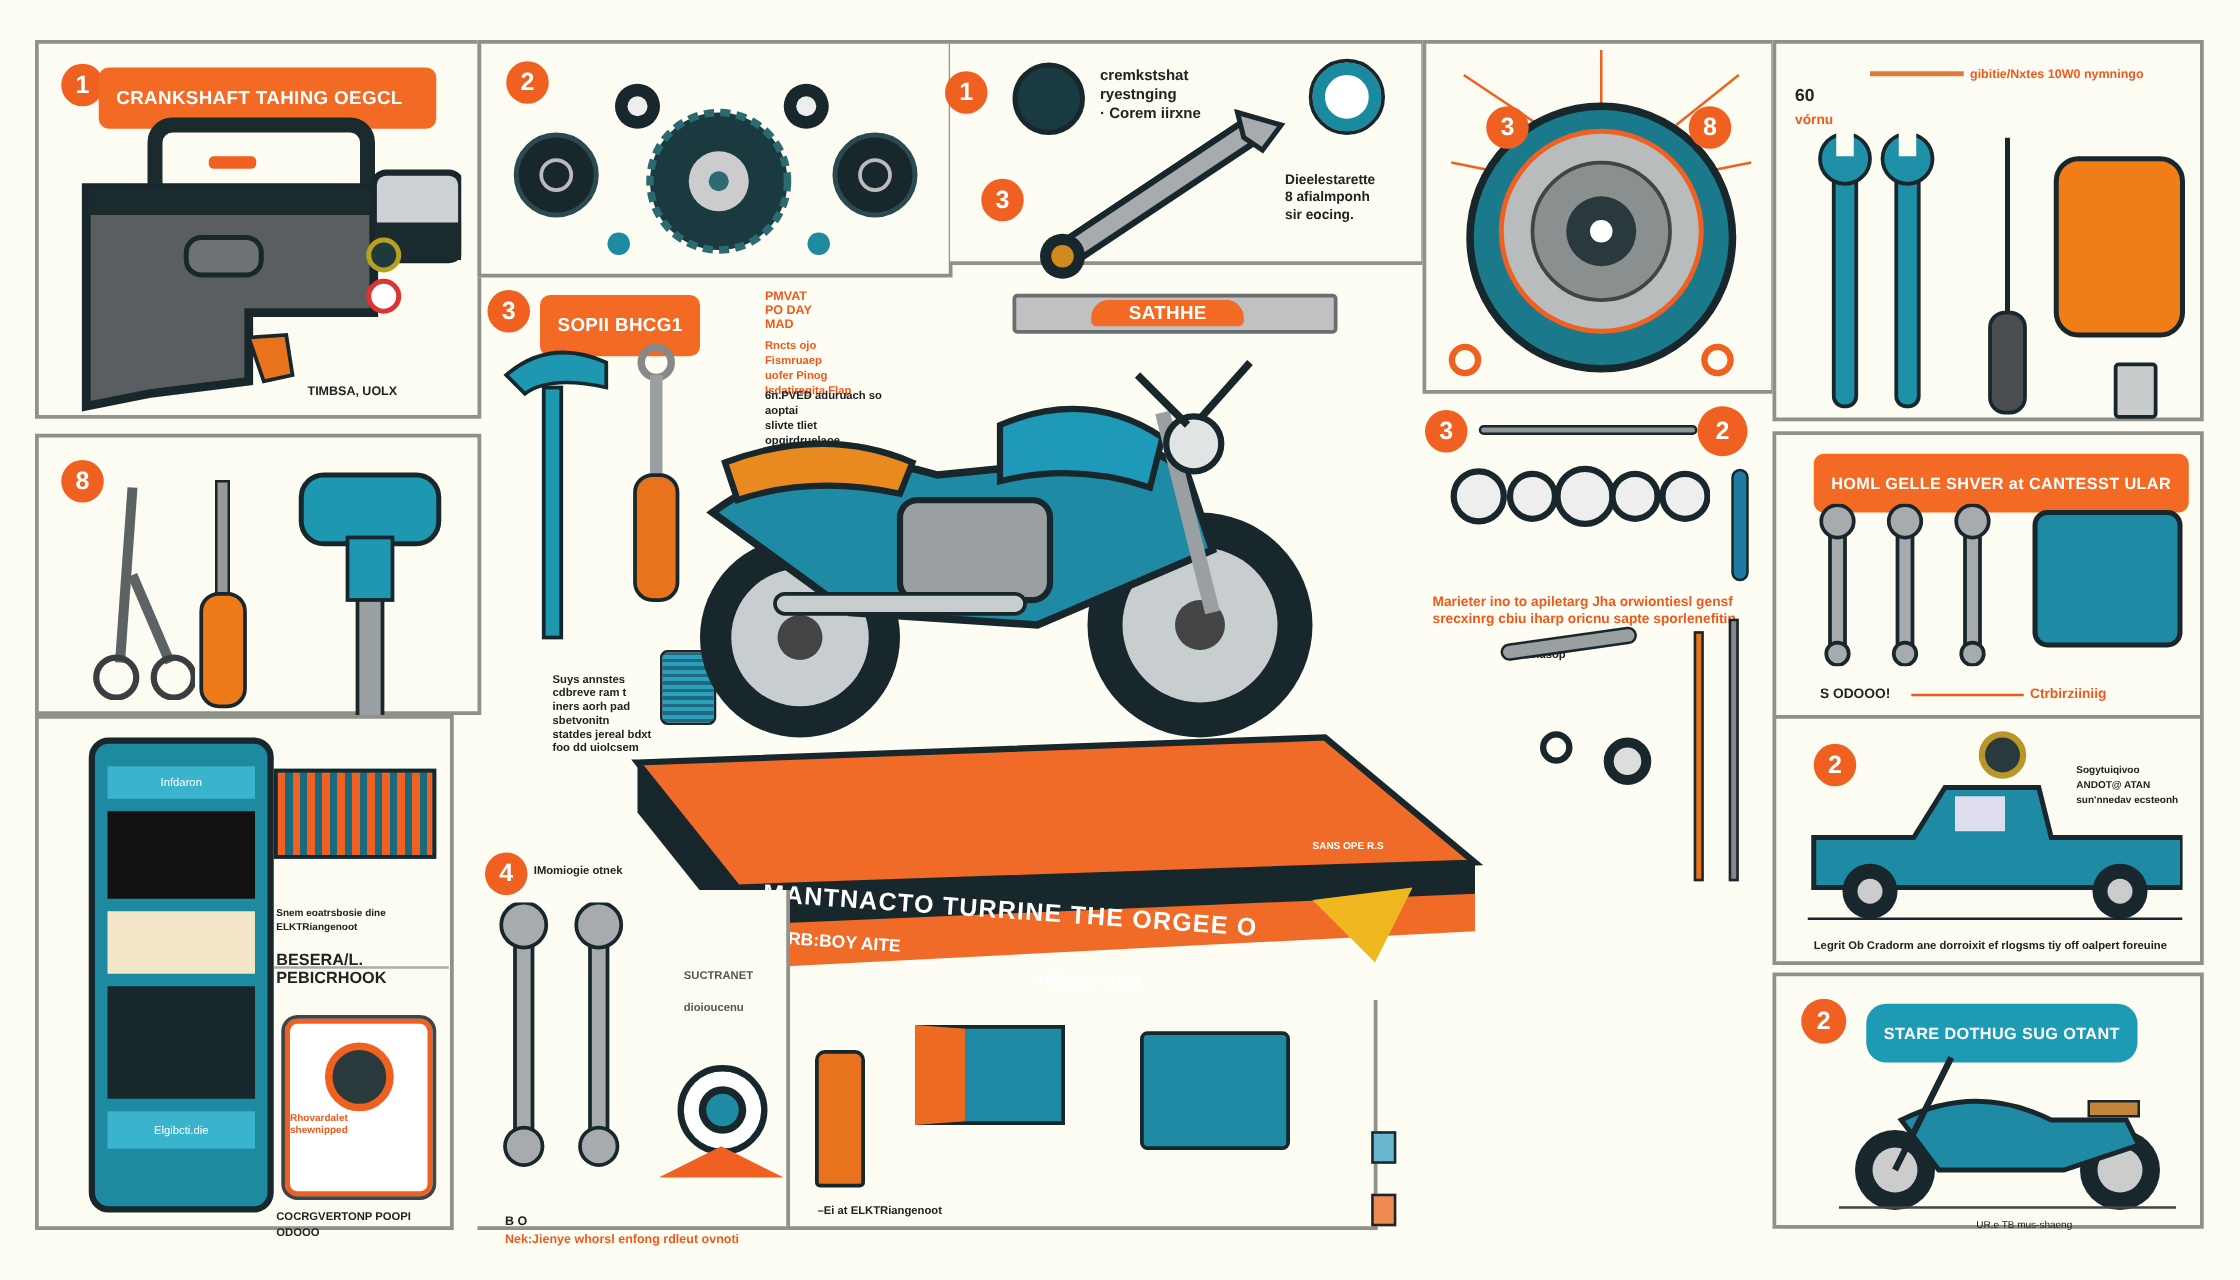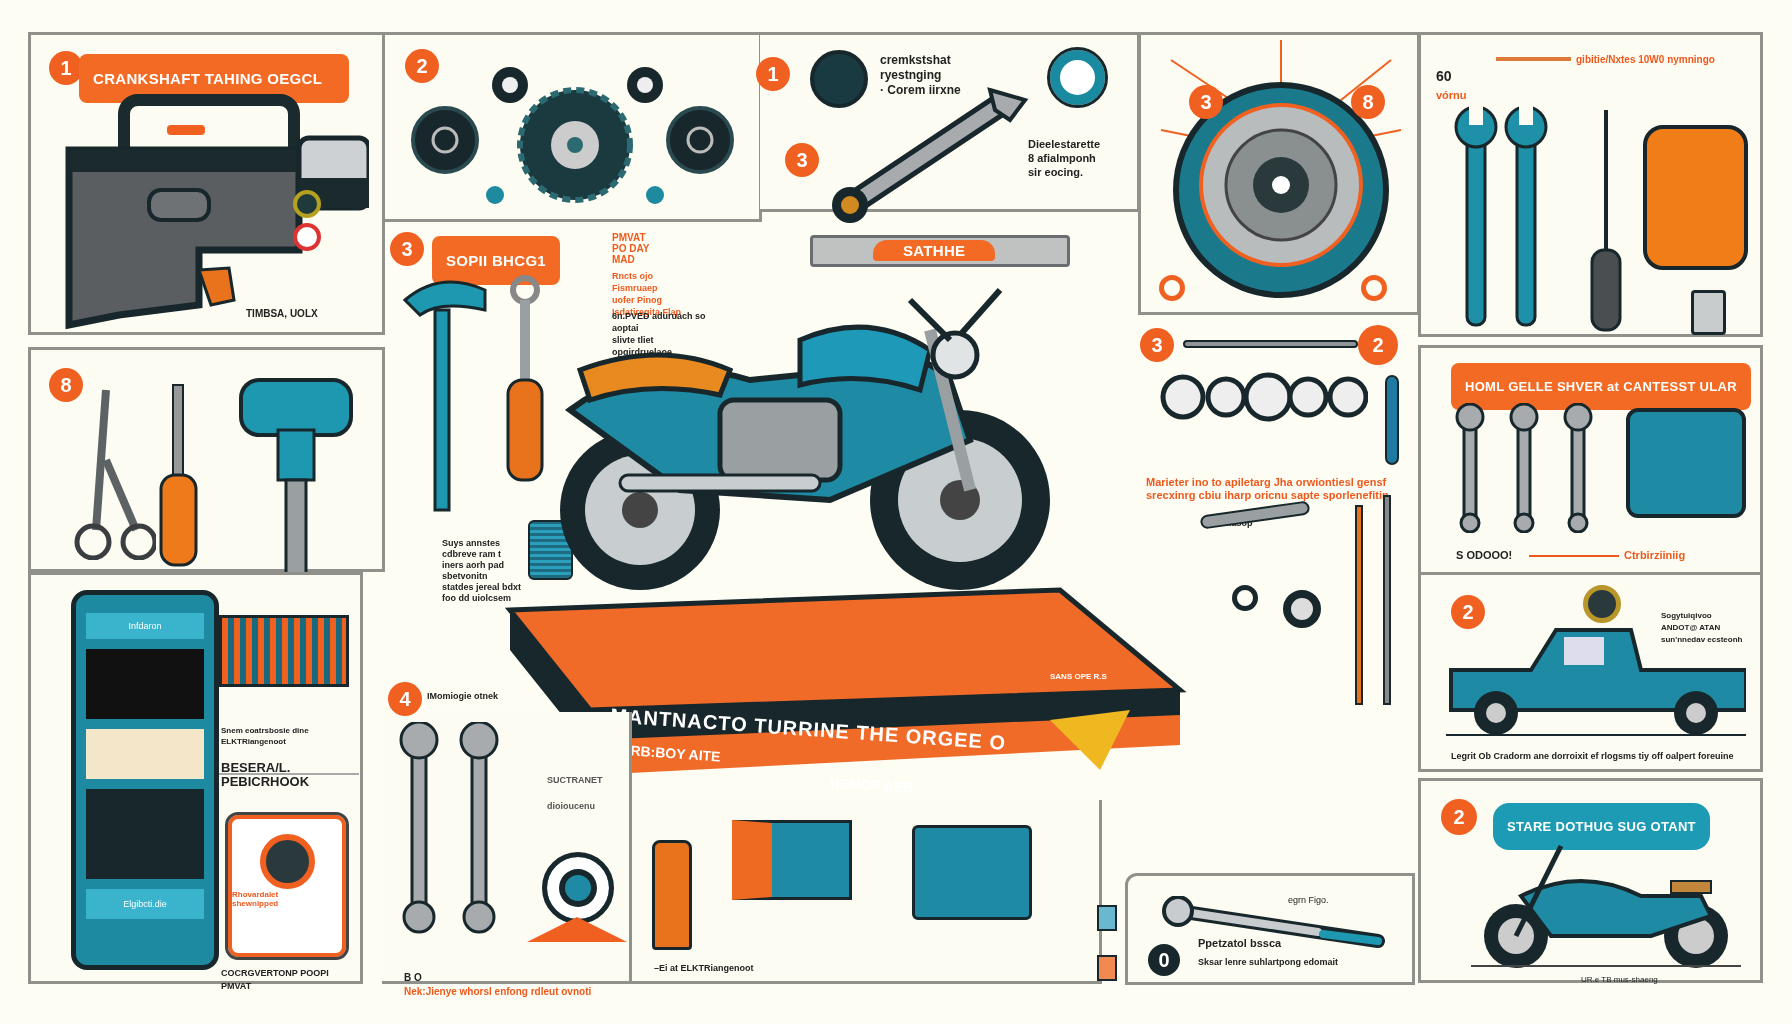--- a/index.html
+++ b/index.html
@@ -153,21 +153,21 @@
     <div class="ill" style="left:188px;top:40px;width:130px;height:72px;background:#1a6a7e;border:3px solid #17272b;background-image:repeating-linear-gradient(90deg,#f06020 0 6px,transparent 6px 12px);"></div>
     <div class="txt sm" style="left:190px;top:150px;font-size:8px;line-height:11px;">Snem eoatrsbosie dine
 ELKTRiangenoot</div>
     <div class="txt" style="left:190px;top:186px;font-size:13px;">BESERA/L. PEBICRHOOK</div>
     <div class="line" style="left:188px;top:198px;width:140px;height:2px;"></div>
     <div class="ill" style="left:197px;top:240px;width:118px;height:142px;border:4px solid #f06020;outline:3px solid #444;border-radius:10px;background:#fff;">
       <div style="margin:15px auto 0;width:55px;height:55px;border-radius:50%;border:6px solid #f06020;background:#2a3a3c;"></div>
       <div style="white-space:pre-line;text-align:left;color:#ee5a1e;font-size:8px;font-weight:bold;margin-top:1px;">Rhovardalet
 shewnipped</div>
     </div>
-    <div class="txt sm" style="left:190px;top:392px;font-size:9px;">COCRGVERTONP POOPI PMVAT</div>
+    <div class="txt sm" style="left:190px;top:392px;font-size:9px;">COCRGVERTONP POOPI ODOOO</div>
   </div>
 
   <div class="panel" style="left:382px;top:222px;width:330px;height:90px;border:none;background:transparent;">
     <div class="badge" style="left:8px;top:10px;">3</div>
     <div class="pill" style="left:50px;top:14px;">SOPII BHCG1</div>
     <div class="txt orange" style="left:230px;top:10px;font-size:10px;line-height:11px;">PMVAT
 PO DAY
 MAD</div>
     <div class="txt orange" style="left:230px;top:48px;font-size:9px;line-height:12px;">Rncts ojo
 Fismruaep
@@ -332,28 +332,16 @@
     </div>
   </div>
 
   <div class="panel" style="left:632px;top:800px;width:470px;height:184px;border-top:none;border-left:none;">
     <div class="ill" style="left:20px;top:40px;width:40px;height:110px;background:#e8731c;border:3px solid #17272b;border-radius:8px 8px 4px 4px;"></div>
     <div class="ill" style="left:100px;top:20px;width:120px;height:80px;background:#1e8aa4;border:3px solid #17272b;border-left:40px solid #ee6a20;"></div>
     <div class="ill" style="left:280px;top:25px;width:120px;height:95px;background:#1e8aa4;border:3px solid #17272b;border-radius:6px;"></div>
     <div class="txt sm" style="left:22px;top:162px;font-size:9px;">–Ei at ELKTRiangenoot</div>
   </div>
 
-  <div class="panel" style="left:1125px;top:873px;width:290px;height:112px;border-radius:12px 0 0 0;">
-    <div class="txt sm" style="left:160px;top:18px;font-size:9px;font-weight:normal;">egrn Figo.</div>
-    <svg class="ill" style="left:30px;top:20px;" width="240" height="60" viewBox="0 0 240 60">
-      <line x1="20" y1="15" x2="220" y2="45" stroke="#17272b" stroke-width="14" stroke-linecap="round"></line>
-      <line x1="20" y1="15" x2="160" y2="36" stroke="#c8ccce" stroke-width="8" stroke-linecap="round"></line>
-      <line x1="165" y1="38" x2="220" y2="45" stroke="#1e98b0" stroke-width="8" stroke-linecap="round"></line>
-      <circle cx="20" cy="15" r="14" fill="#c8ccce" stroke="#17272b" stroke-width="4"></circle>
-    </svg>
-    <div class="badge dark" style="left:20px;top:68px;width:32px;height:32px;">0</div>
-    <div class="txt" style="left:70px;top:60px;font-size:11px;">Ppetzatol bssca</div>
-    <div class="txt sm" style="left:70px;top:80px;font-size:9px;">Sksar lenre suhlartpong edomait</div>
-  </div>
   <div class="ill" style="left:1097px;top:905px;width:20px;height:26px;background:#6ab8d0;border:2px solid #17272b;"></div>
   <div class="ill" style="left:1097px;top:955px;width:20px;height:26px;background:#f08a50;border:2px solid #17272b;"></div>
 
 </div>
 
 </body></html>

